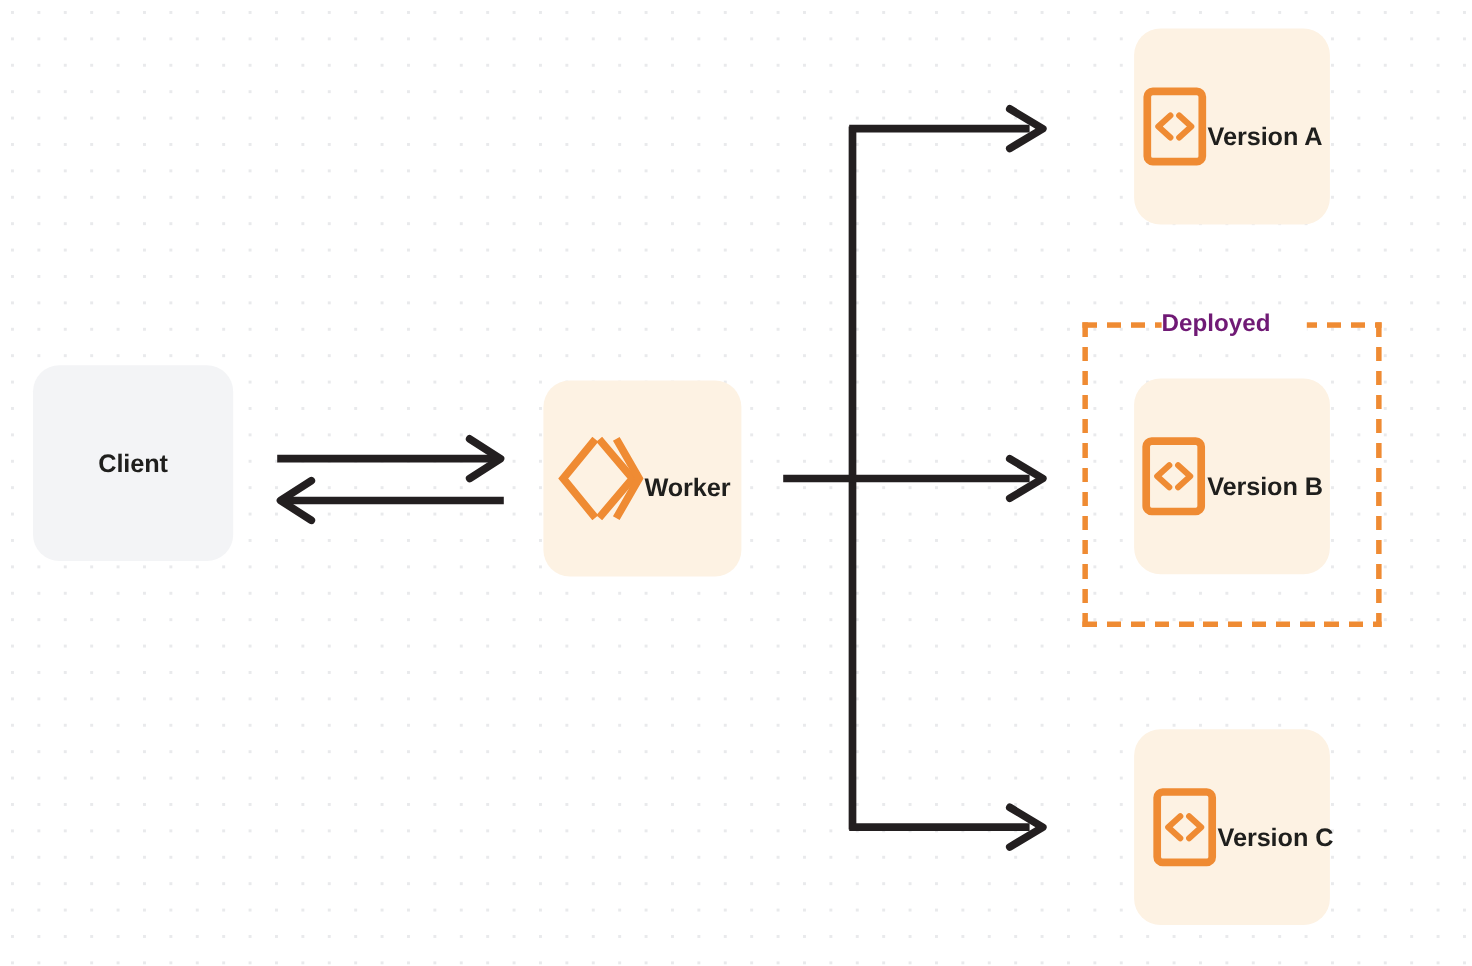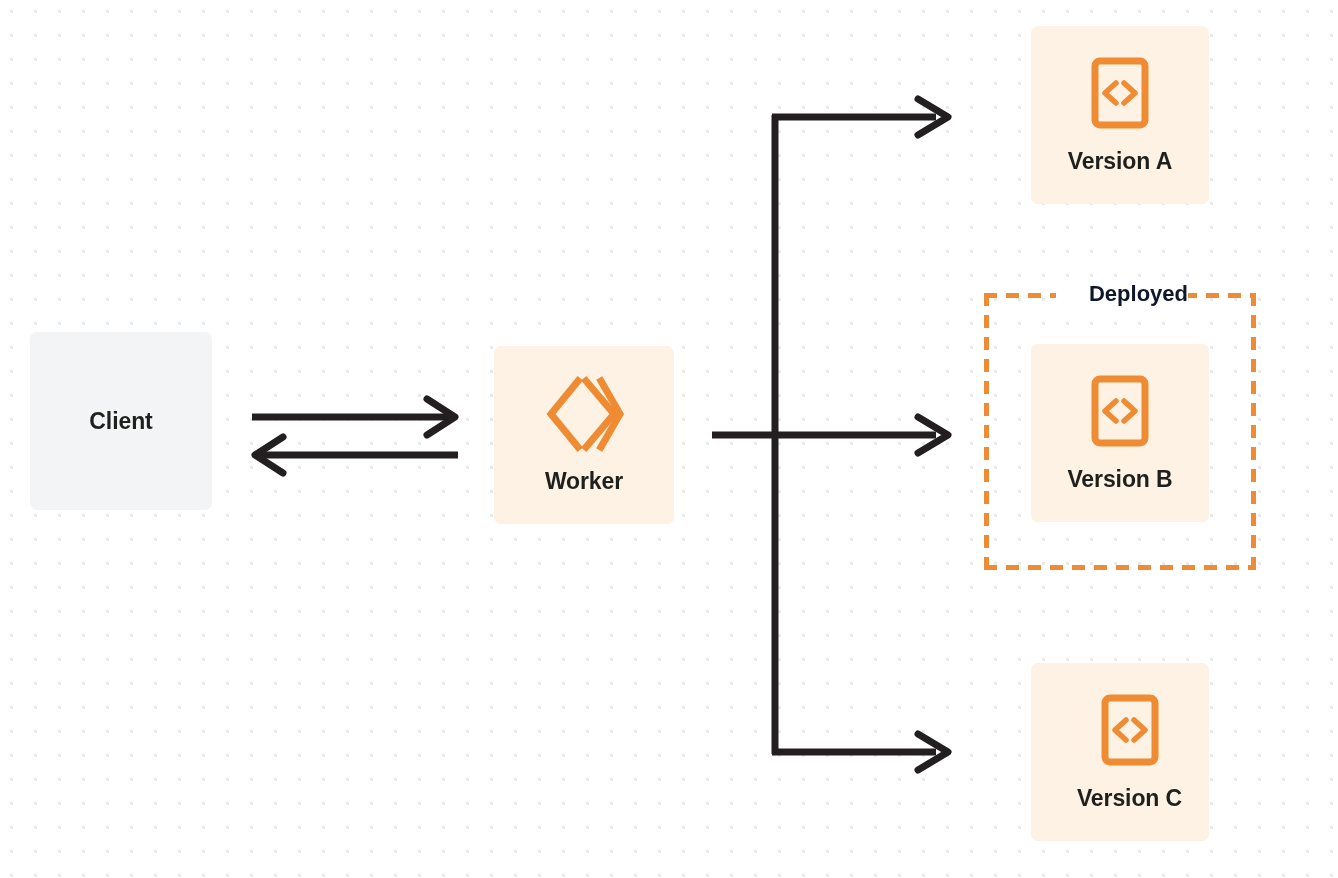--- a/index.html
+++ b/index.html
@@ -16,23 +16,23 @@
     background-image:
       radial-gradient(circle at 1.5px 1.5px, #e9eaec 1.5px, transparent 1.6px);
     background-size: 24px 24px;
     background-position: 10px 10px;
     font-family: "Liberation Sans", sans-serif;
   }
 
   
   .node {
     position: absolute;
-    border-radius: 7px;
+    border-radius: 24px;
     display: flex;
-    flex-direction: column;
+    flex-direction: row;
     align-items: center;
     justify-content: center;
     box-sizing: border-box;
   }
   .node-label {
     font-weight: bold;
     color: #1f1f1d;
     letter-spacing: -0.1px;
     white-space: nowrap;
   }
@@ -105,24 +105,24 @@
   #deployed-top-right { left: 200px; top: 0; width: 72px; }
   #deployed-bottom    { left: 0;   top: 272px; width: 272px; }
   #deployed-left      { left: 0;   top: 0;   height: 277px; }
   #deployed-right     { left: 267px; top: 0; height: 277px; }
 
   #deployed-label {
     position: absolute;
     left: 72px;
     top: -14px;
     width: 132px;
-    text-align: right;
+    text-align: left;
     font-size: 22px;
     font-weight: bold;
-    color: #0f172a;
+    color: #701a75;
     background: #ffffff;
     line-height: 30px;
     white-space: nowrap;
   }
 
   
   #connectors {
     position: absolute;
     left: 0; top: 0;
     width: 1338px;

